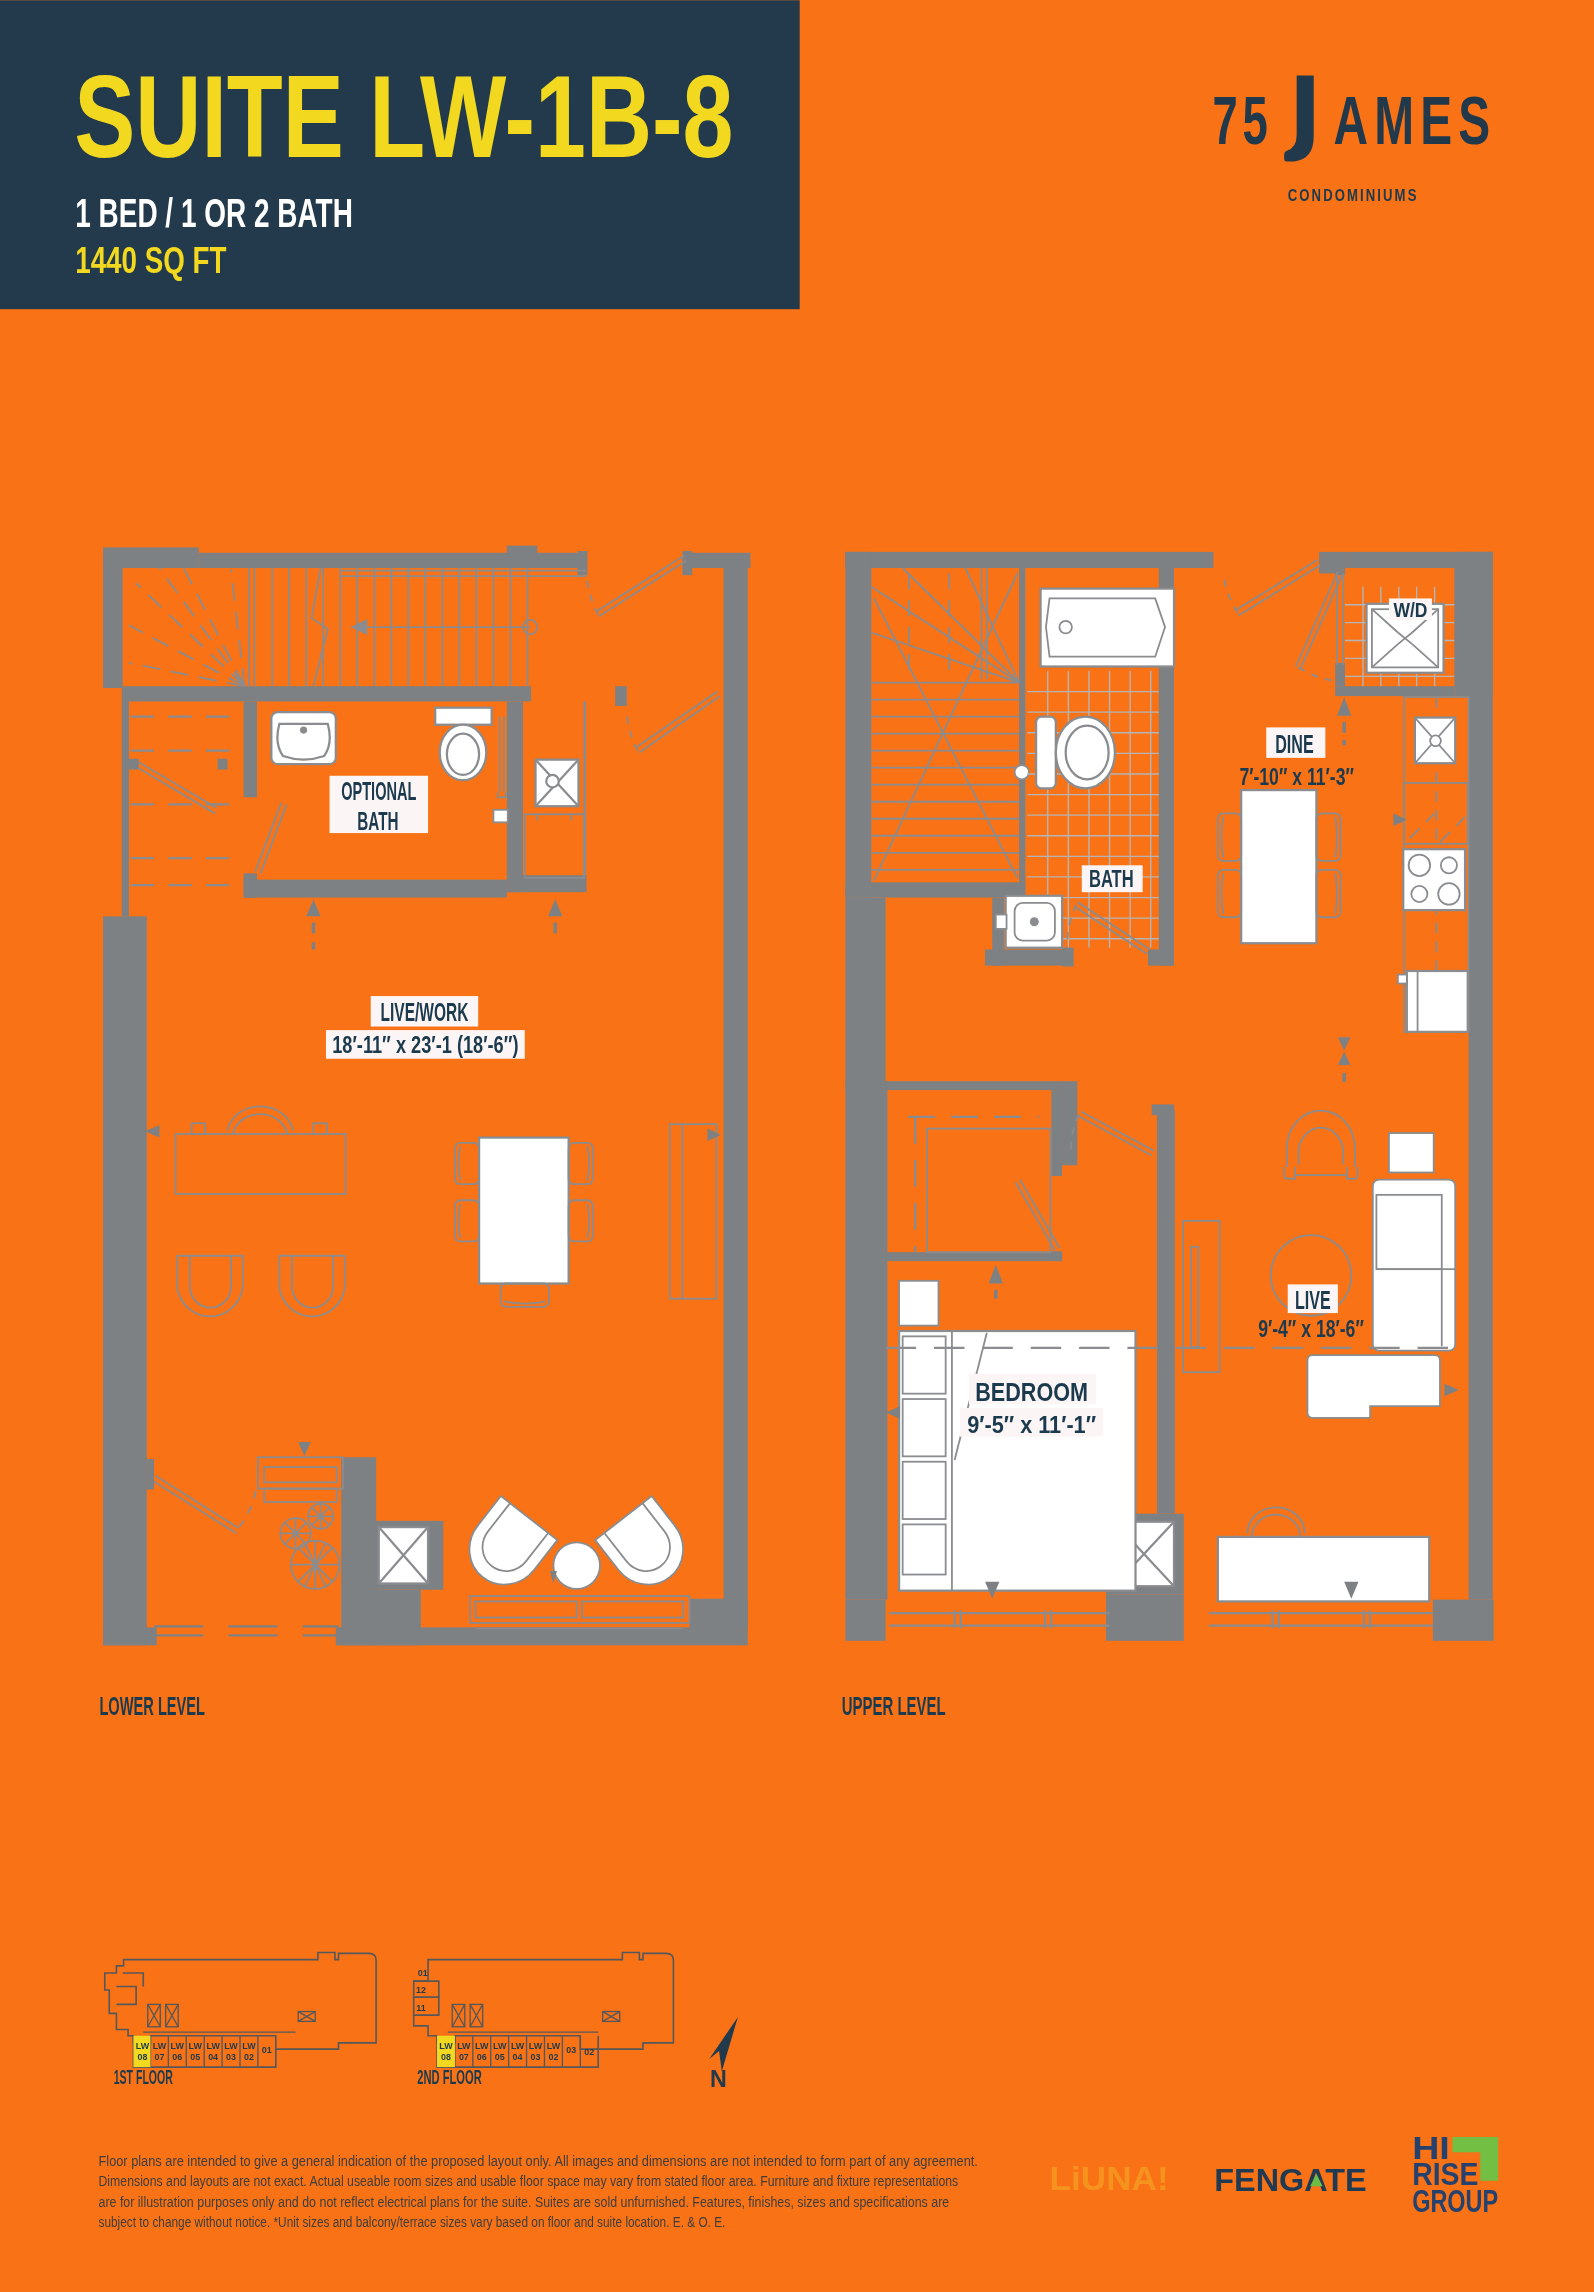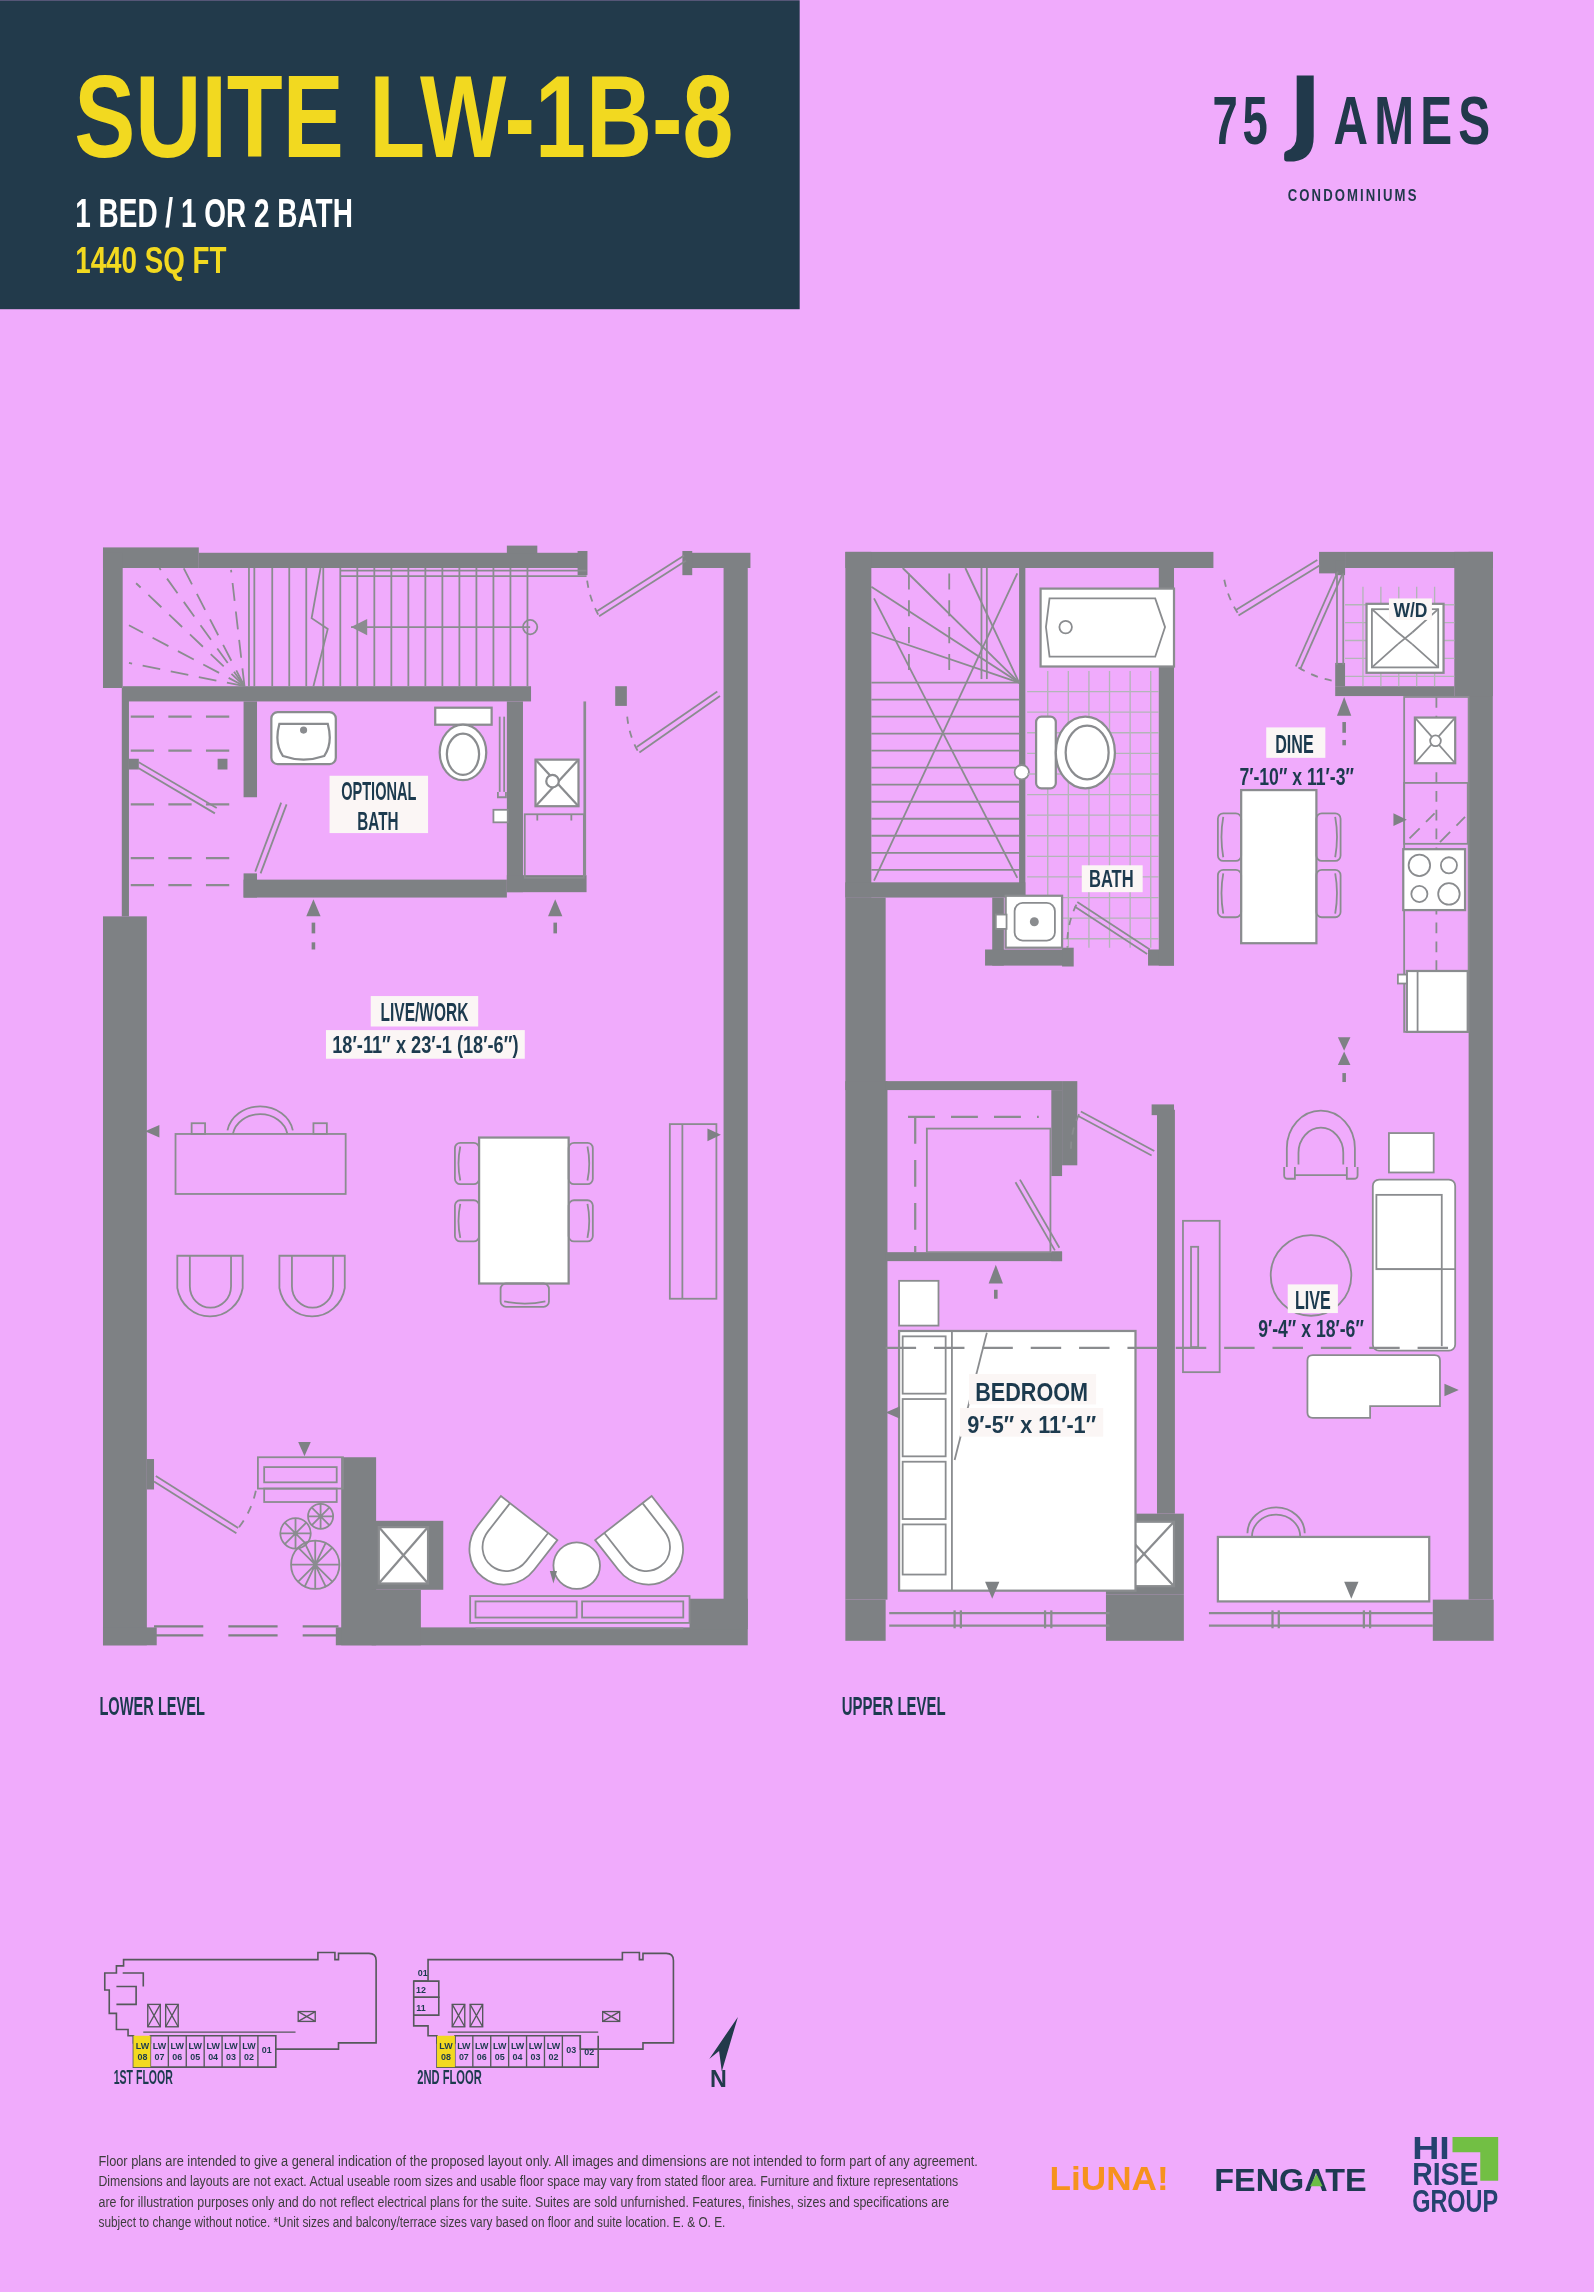--- a/index.html
+++ b/index.html
@@ -1,16 +1,16 @@
 <!DOCTYPE html>
 <html style="font-size:14.3px"><head>
 <meta charset="utf-8">
 <style>
   html,body{margin:0;padding:0;background:#ffffff;}
-  #page{position:relative;width:1594px;height:2293px;background:#f0abfc;overflow:hidden;font-family:"Liberation Sans",sans-serif;}
+  #page{position:relative;width:1594px;height:2293px;background:#f97316;overflow:hidden;font-family:"Liberation Sans",sans-serif;}
   svg{display:block;}
   text{font-family:"Liberation Sans",sans-serif;}
 </style>
 </head>
 <body>
 <div id="page">
 <svg width="1594" height="2293" viewBox="0 0 1780 2560" xmlns="http://www.w3.org/2000/svg">
 
 <rect x="0" y="0" width="893" height="345" fill="#223A4B"></rect>
 

